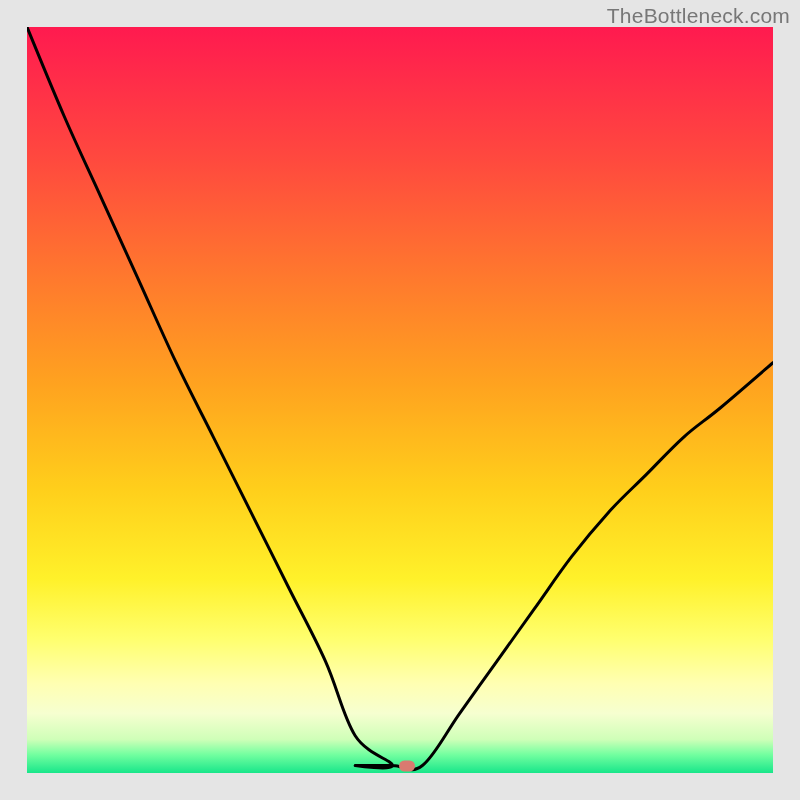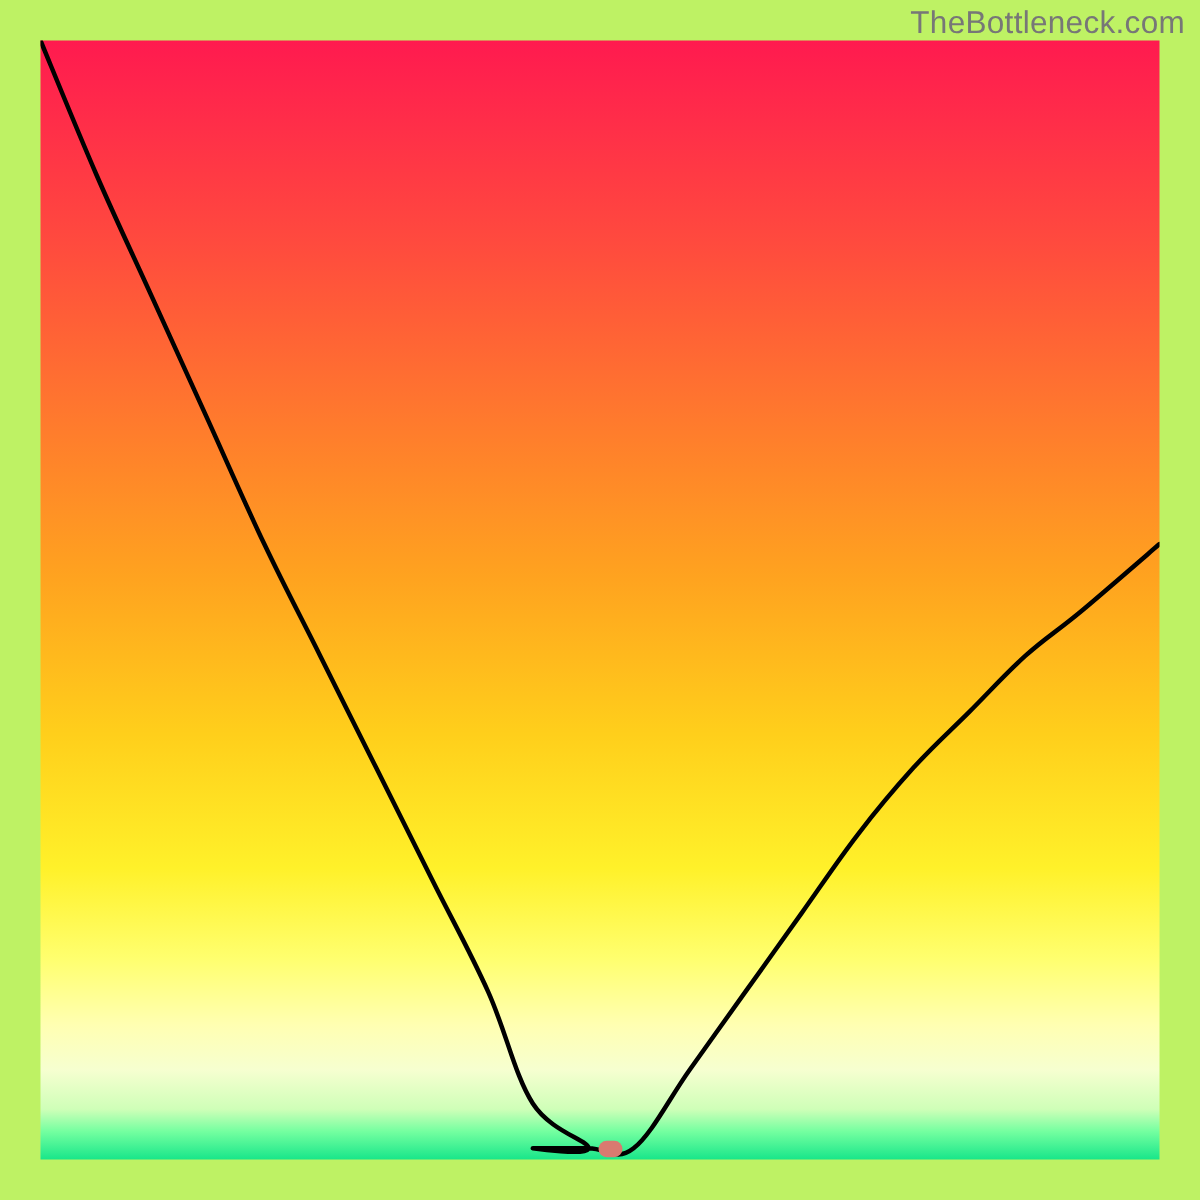--- a/index.html
+++ b/index.html
@@ -10,21 +10,21 @@
     background: #000;
     overflow: hidden;
     font-family: Arial, Helvetica, sans-serif;
   }
   .frame {
     position: absolute;
     left: 0;
     top: 0;
     width: 800px;
     height: 800px;
-    background: #bef264;
+    background: #e5e5e5;
   }
   .plot-area {
     position: absolute;
     left: 27px;
     top: 27px;
     width: 746px;
     height: 746px;
     
     background: linear-gradient(
       to bottom,

